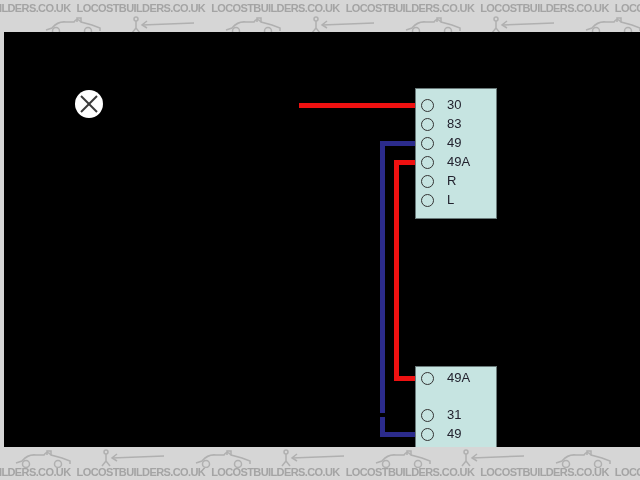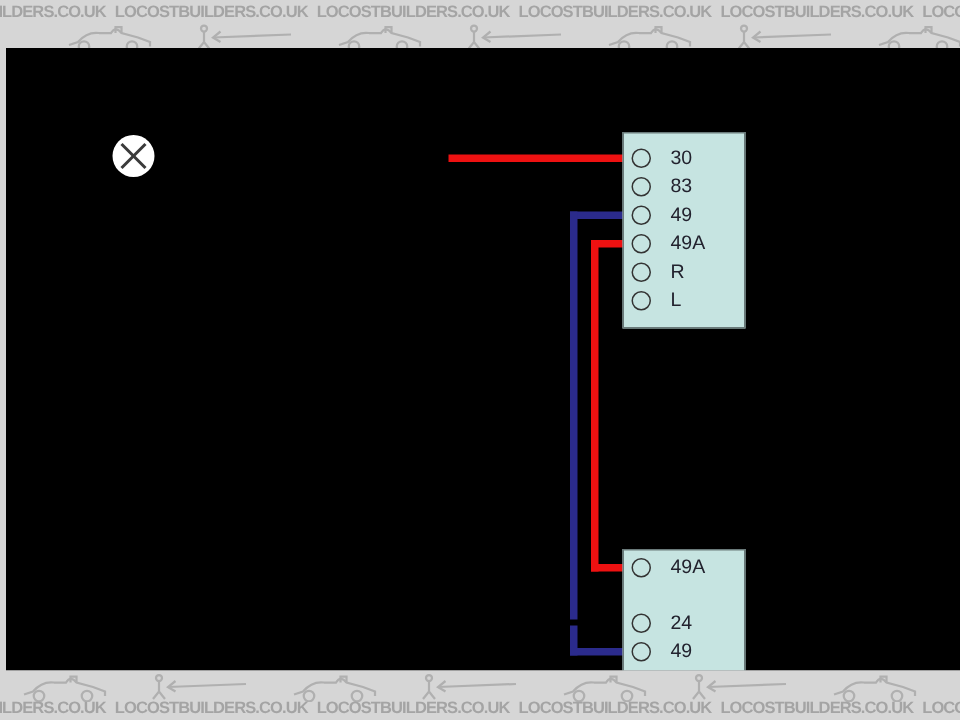--- a/index.html
+++ b/index.html
@@ -169,21 +169,21 @@
       </div>
     </div>
 
     <div class="tbox tbox-bottom">
       <div class="term" style="top:5px">
         <span class="circ"></span>
         <span class="tlabel">49A</span>
       </div>
       <div class="term" style="top:42px">
         <span class="circ"></span>
-        <span class="tlabel">24</span>
+        <span class="tlabel">31</span>
       </div>
       <div class="term" style="top:61px">
         <span class="circ"></span>
         <span class="tlabel">49</span>
       </div>
     </div>
 
   </div>
 
   <div class="band band-bottom">

